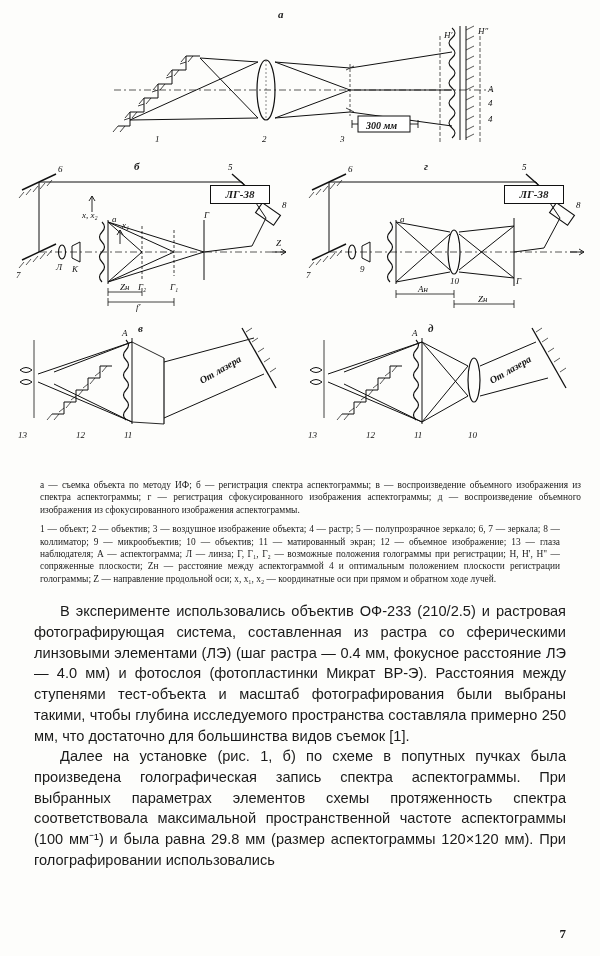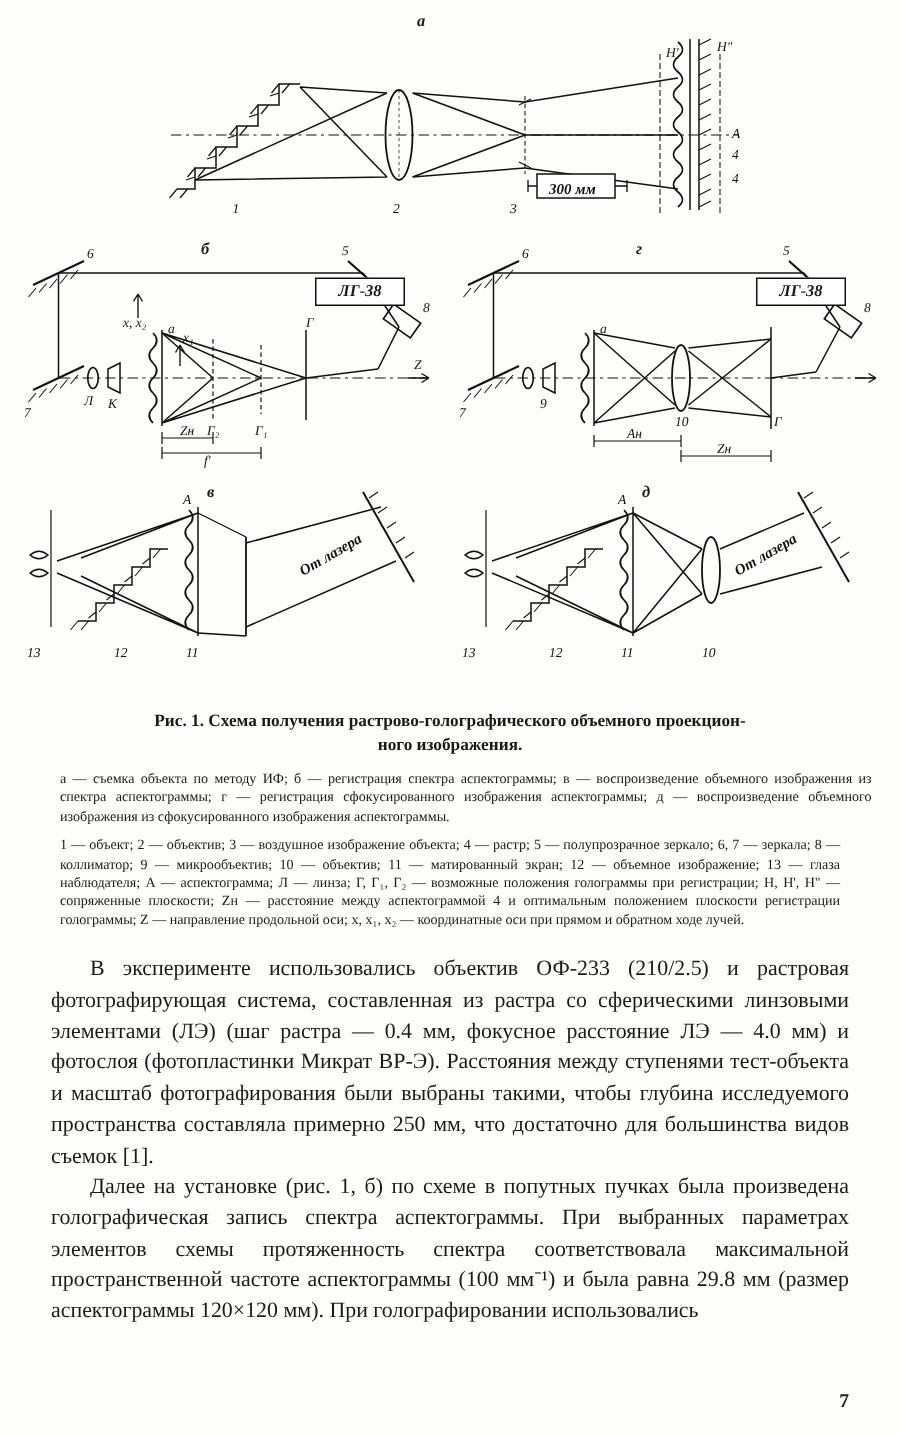--- a/index.html
+++ b/index.html
@@ -61,21 +61,21 @@
     text-align: justify;
   }
 
   
   .bodytext {
     margin: 16px 34px 0 34px;
     font-size: 14.6px;
     line-height: 1.42;
     text-align: justify;
     text-indent: 26px;
-    font-family: Liberation Serif, serif;
+    font-family: Liberation Sans, sans-serif;
   }
   .bodytext p { margin: 0; }
 
   .pagenum {
     position: absolute;
     right: 34px;
     bottom: 14px;
     font-size: 13px;
     font-weight: bold;
   }
@@ -344,24 +344,20 @@
           <text class="lbl" x="62" y="116">12</text>
           <text class="lbl" x="110" y="116">11</text>
           <text class="lbl" x="164" y="116">10</text>
           <text class="lbl" x="108" y="14">А</text>
           <text class="rot-lbl" x="188" y="62" transform="rotate(-30 188 62)">От лазера</text>
         </g>
       </svg>
     </div>
   </div>
 
-  <div class="caption-main">
-    <div>Рис. 1. Схема получения растрово-голографического объемного проекцион-</div>
-    <div>ного изображения.</div>
-  </div>
 
   <div class="caption-body">а — съемка объекта по методу ИФ; б — регистрация спектра аспектограммы; в — воспроизведение объемного изображения из спектра аспектограммы; г — регистрация сфокусированного изображения аспектограммы; д — воспроизведение объемного изображения из сфокусированного изображения аспектограммы.</div>
 
   <div class="caption-legend">1 — объект; 2 — объектив; 3 — воздушное изображение объекта; 4 — растр; 5 — полупрозрачное зеркало; 6, 7 — зеркала; 8 — коллиматор; 9 — микрообъектив; 10 — объектив; 11 — матированный экран; 12 — объемное изображение; 13 — глаза наблюдателя; А — аспектограмма; Л — линза; Г, Г₁, Г₂ — возможные положения голограммы при регистрации; Н, Н', Н" — сопряженные плоскости; Zн — расстояние между аспектограммой 4 и оптимальным положением плоскости регистрации голограммы; Z — направление продольной оси; x, x₁, x₂ — координатные оси при прямом и обратном ходе лучей.</div>
 
   <div class="bodytext">
     <p>В эксперименте использовались объектив ОФ-233 (210/2.5) и растровая фотографирующая система, составленная из растра со сферическими линзовыми элементами (ЛЭ) (шаг растра — 0.4 мм, фокусное расстояние ЛЭ — 4.0 мм) и фотослоя (фотопластинки Микрат ВР-Э). Расстояния между ступенями тест-объекта и масштаб фотографирования были выбраны такими, чтобы глубина исследуемого пространства составляла примерно 250 мм, что достаточно для большинства видов съемок [1].</p>
     <p>Далее на установке (рис. 1, б) по схеме в попутных пучках была произведена голографическая запись спектра аспектограммы. При выбранных параметрах элементов схемы протяженность спектра соответствовала максимальной пространственной частоте аспектограммы (100 мм⁻¹) и была равна 29.8 мм (размер аспектограммы 120×120 мм). При голографировании использовались</p>
   </div>
 

